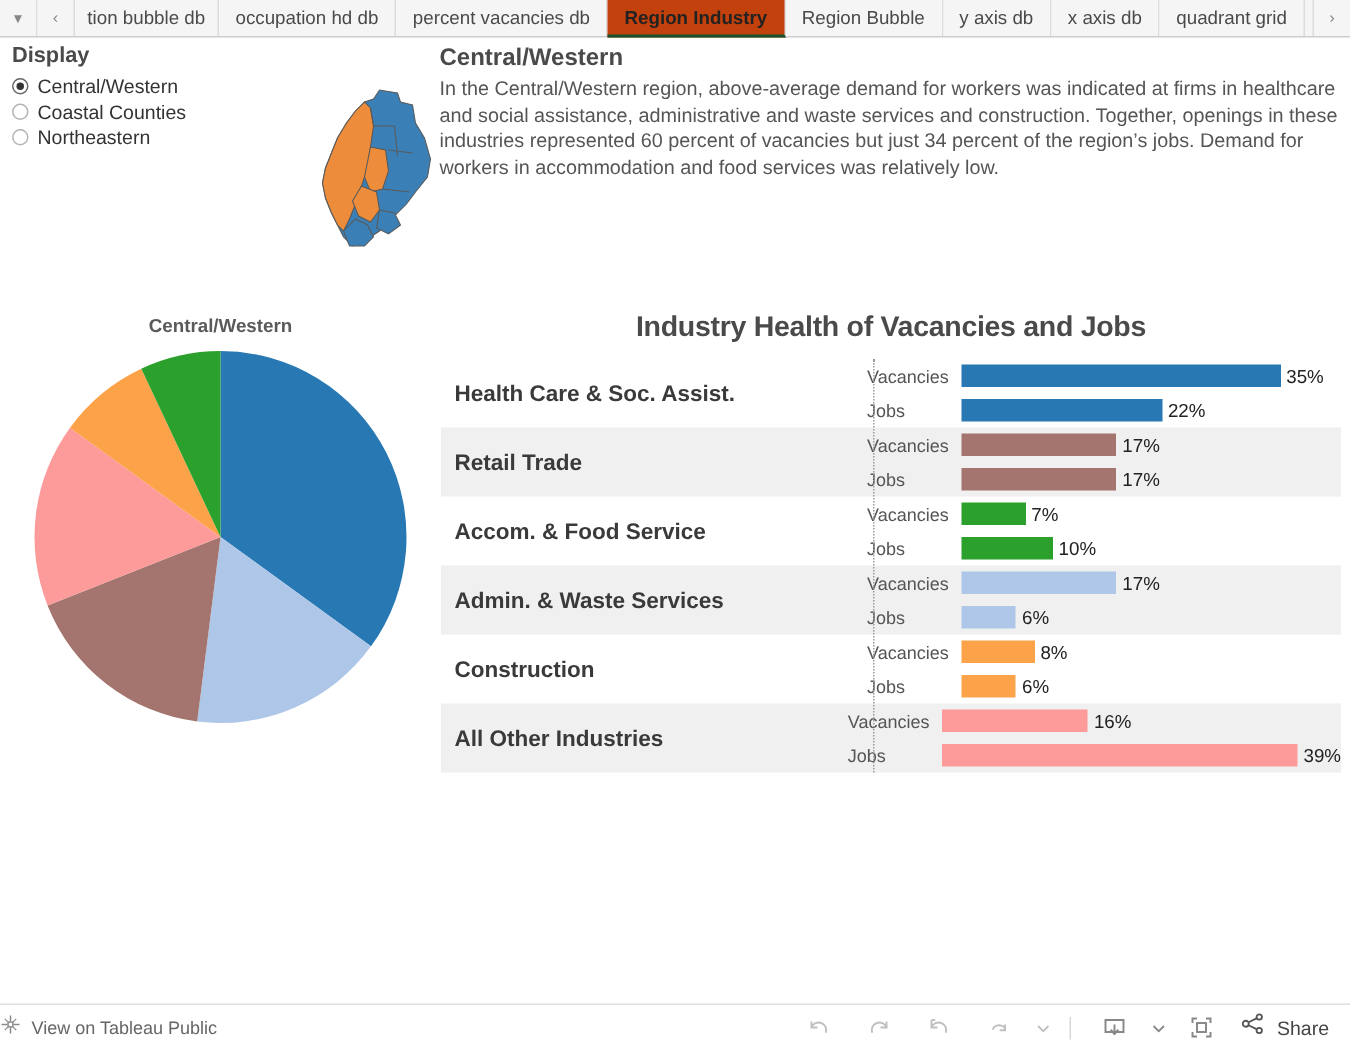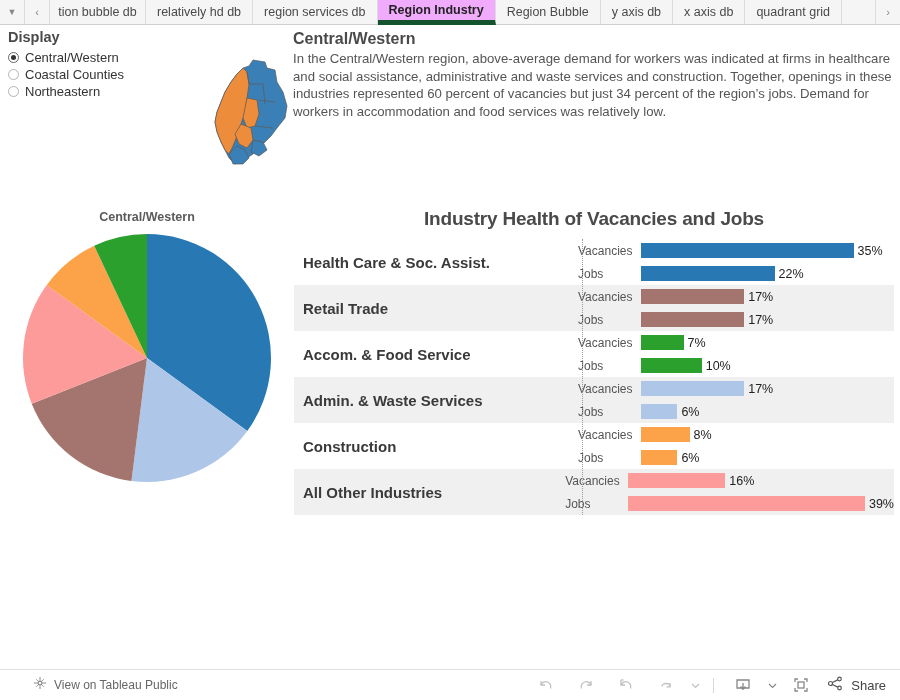--- a/index.html
+++ b/index.html
@@ -29,22 +29,22 @@
     display: flex; align-items: center; justify-content: center;
     padding: 0 11px;
     font-size: 12.5px; color: #4a4a4a;
     background: #f5f5f5;
     border-right: 1px solid #dcdcdc;
     white-space: nowrap;
     box-sizing: border-box;
   }
   .tab.clipped { overflow: hidden; max-width: 96px; }
   .tab.active {
-    background: #f0abfc; color: #222; font-weight: bold;
-    border-bottom: 5px solid #14532d;
+    background: #c2410c; color: #222; font-weight: bold;
+    border-bottom: 2px solid #14532d;
     margin-bottom: -1px;
   }
   .tab-arrow.right { border-right: none; border-left: 1px solid #dcdcdc; margin-left: auto; }
 
   
   .display-panel { position: absolute; left: 8px; top: 29px; width: 220px; }
   .display-title { font-size: 14.5px; font-weight: bold; color: #4a4a4a; margin-bottom: 4px; }
   .radio-row { display: flex; align-items: center; height: 17px; }
   .radio-mark {
     width: 11px; height: 11px; border-radius: 50%;
@@ -100,21 +100,21 @@
     border-left: 1px dotted #9a9a9a;
     pointer-events: none;
   }
 
   
   .toolbar {
     position: absolute; left: 0; bottom: 0; width: 900px; height: 30px;
     background: #ffffff; border-top: 1px solid #e0e0e0;
     display: flex; align-items: center;
   }
-  .tb-left { display: flex; align-items: center; padding-left: 33px; }
+  .tb-left { display: flex; align-items: center; }
   .tb-left .tb-text { font-size: 12px; color: #666; margin-left: 7px; }
   .tb-right { margin-left: auto; display: flex; align-items: center; padding-right: 14px; gap: 0px; }
   .tb-btn {
     width: 40px; height: 30px; display: flex; align-items: center; justify-content: center;
     color: #c0c0c0;
   }
   .tb-btn.caret { width: 18px; }
   .tb-sep { width: 1px; height: 15px; background: #d8d8d8; margin: 0 9px; }
   .tb-share { display: flex; align-items: center; color: #555; margin-left: 6px; }
   .tb-share .tb-text { font-size: 13px; color: #444; margin-left: 7px; }
@@ -123,22 +123,22 @@
 </head>
 <body>
 
 <div id="app">
 
   <div class="tabbar">
     <div class="tab-arrow caret">▼</div>
     <div class="tab-arrow">‹</div>
     <div id="tabs-host" style="display:flex;align-items:stretch;">
         <div class="tab clipped">tion bubble db</div>
-        <div class="tab">relatively hd db</div>
-        <div class="tab">region services db</div>
+        <div class="tab">occupation hd db</div>
+        <div class="tab">percent vacancies db</div>
         <div class="tab active">Region Industry</div>
         <div class="tab">Region Bubble</div>
         <div class="tab">y axis db</div>
         <div class="tab">x axis db</div>
         <div class="tab">quadrant grid</div>
       </div>
     <div class="tab-arrow right">›</div>
   </div>
 
   <div class="display-panel">

